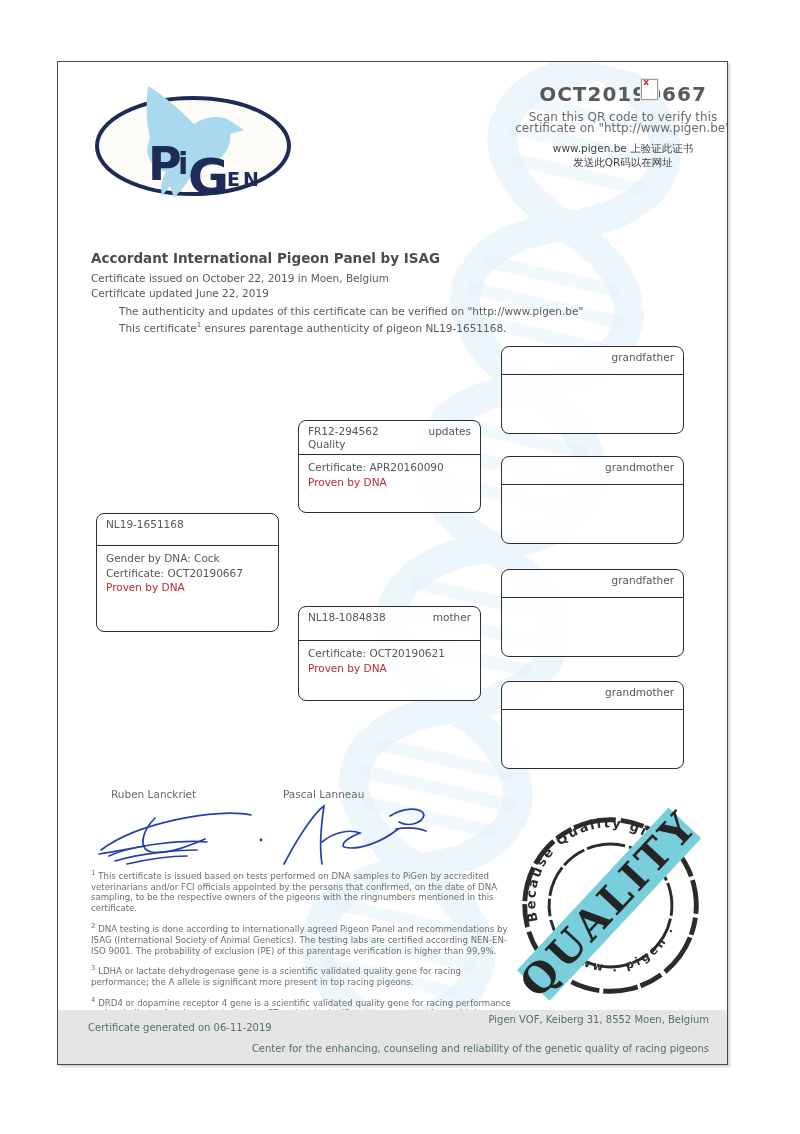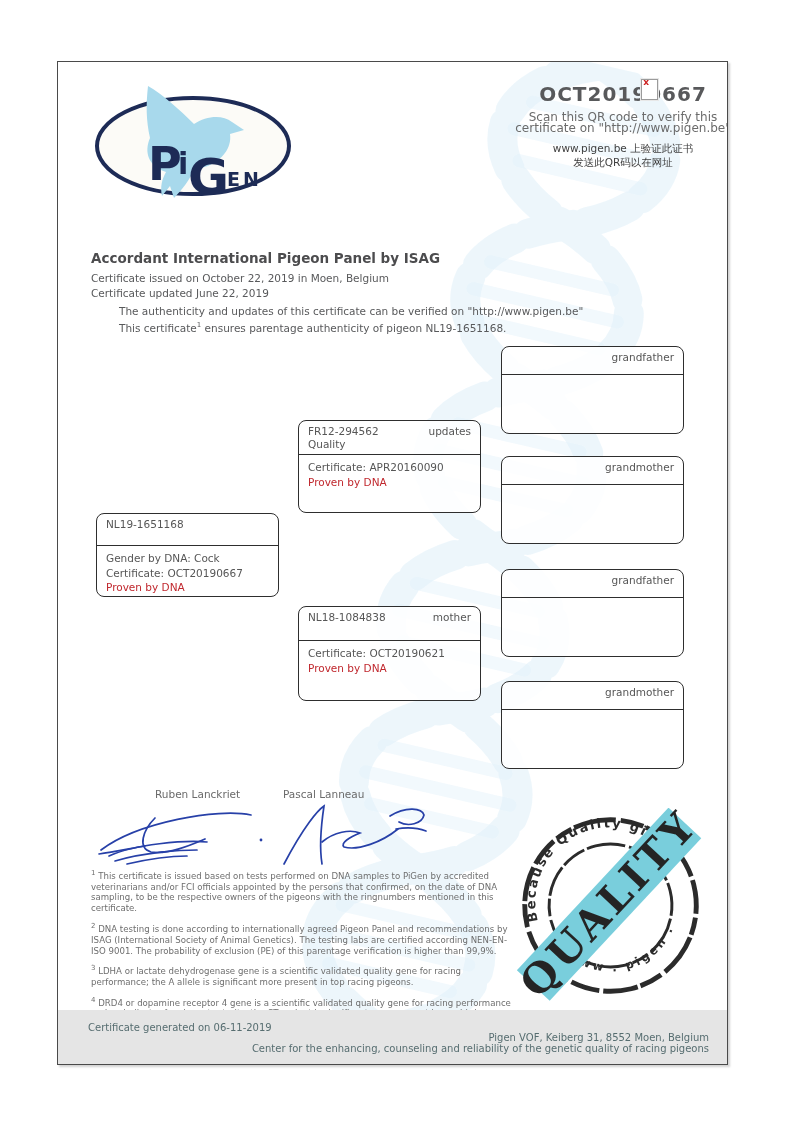--- a/index.html
+++ b/index.html
@@ -21,44 +21,44 @@
   .subtitle{position:absolute;left:33px;top:188px;font-size:13.5px;font-weight:bold;color:#4c4c4e;}
   .meta1{position:absolute;left:33px;top:209px;font-size:10.5px;line-height:15px;}
   .meta2{position:absolute;left:33px;top:242px;font-size:10.5px;line-height:14px;margin-left:28px;}
   sup{font-size:7px;}
   
   .pbox{position:absolute;width:183px;background:rgba(255,255,255,.86);border:1.5px solid #2e2e2e;border-radius:8px;box-sizing:border-box;}
   .pbox .hdr{padding:4px 9px 0 9px;font-size:10.5px;line-height:13px;color:#565656;border-bottom:1.5px solid #2e2e2e;box-sizing:border-box;}
   .pbox .hdr .row1{display:flex;justify-content:space-between;}
   .pbox .body{padding:5px 9px;font-size:10.5px;line-height:14.5px;color:#565656;}
   .red{color:#c0272d;}
-  .box-subject{left:38px;top:451px;height:84px;}
+  .box-subject{left:38px;top:451px;height:119px;}
   .box-subject .hdr{height:32px;}
   .box-father{left:240px;top:358px;height:93px;}
   .box-father .hdr{height:34px;}
   .box-mother{left:240px;top:544px;height:95px;}
   .box-mother .hdr{height:34px;}
   .gbox .hdr{height:28px;text-align:right;}
   .gbox{left:443px;height:88px;}
   .box-gp1{top:284px;} .box-gp2{top:394px;} .box-gp3{top:507px;} .box-gp4{top:619px;}
   
   .sig-name{position:absolute;font-size:10.5px;color:#6a6a6a;top:726px;}
-  .sig-name.n1{left:53px;margin-left:44px;} .sig-name.n2{left:225px;}
+  .sig-name.n1{left:53px;} .sig-name.n2{left:225px;}
   .sig{position:absolute;}
   .sig.s1{left:35px;top:742px;}
   .sig.s2{left:208px;top:736px;}
   
   .footnotes{position:absolute;left:33px;top:806px;width:428px;font-size:8.6px;line-height:10.8px;color:#6e6e6e;}
   .footnotes p{margin:0 0 7px 0;}
   
   .stamp{position:absolute;left:455px;top:746px;width:195px;height:195px;}
   
   .footer{position:absolute;left:0;bottom:0;width:100%;height:54px;background:#e5e5e5;}
   .footer .gen{position:absolute;left:30px;top:12px;font-size:10px;color:#566d70;}
-  .footer .addr{position:absolute;right:18px;top:22px;font-size:10px;color:#566d70;}
+  .footer .addr{position:absolute;right:18px;top:4px;font-size:10px;color:#566d70;}
   .footer .tag{position:absolute;right:18px;top:33px;font-size:10px;color:#566d70;}
 </style>
 </head>
 <body>
 
 <div class="page">
 
   <svg class="watermark" viewBox="0 0 560 1020" xmlns="http://www.w3.org/2000/svg">
     <g stroke="#cfe8f7" stroke-width="13" opacity="0.55" stroke-linecap="round">
       <line x1="220" y1="52" x2="345" y2="52"></line>

